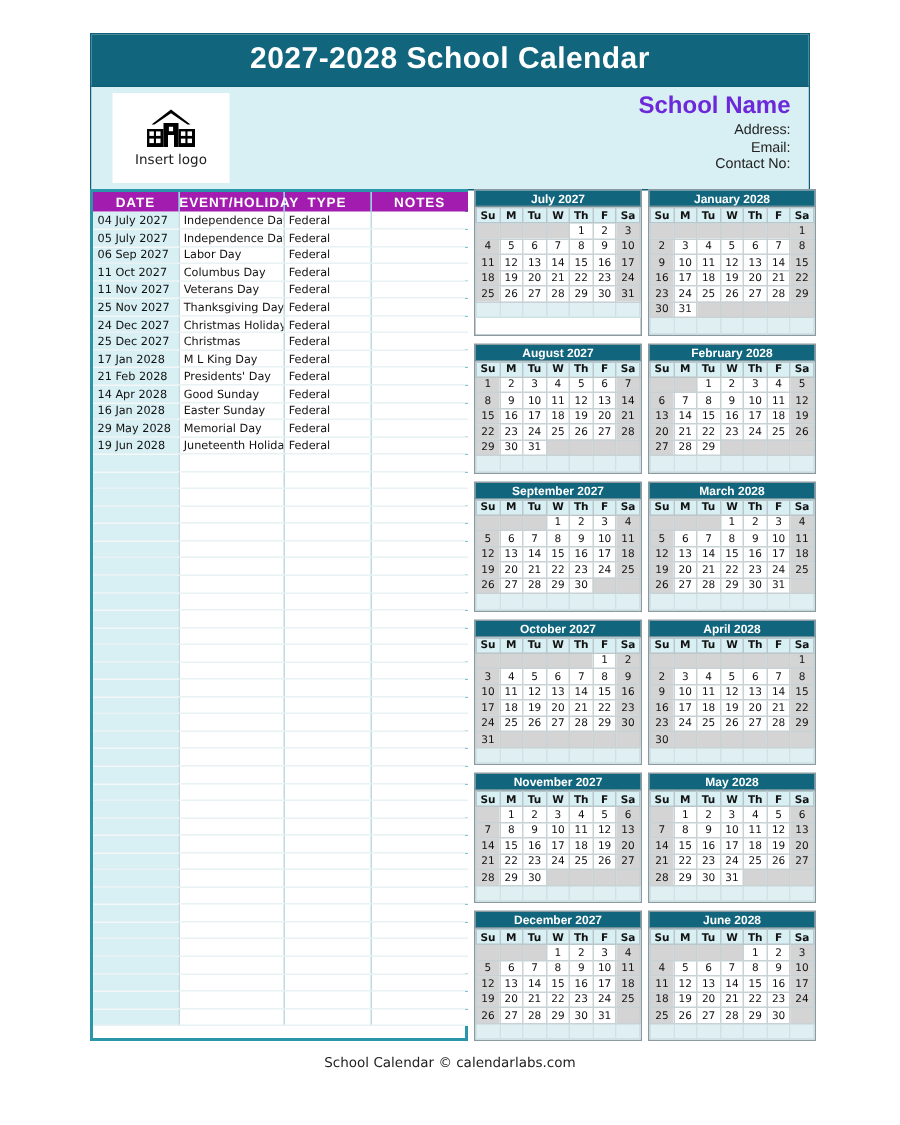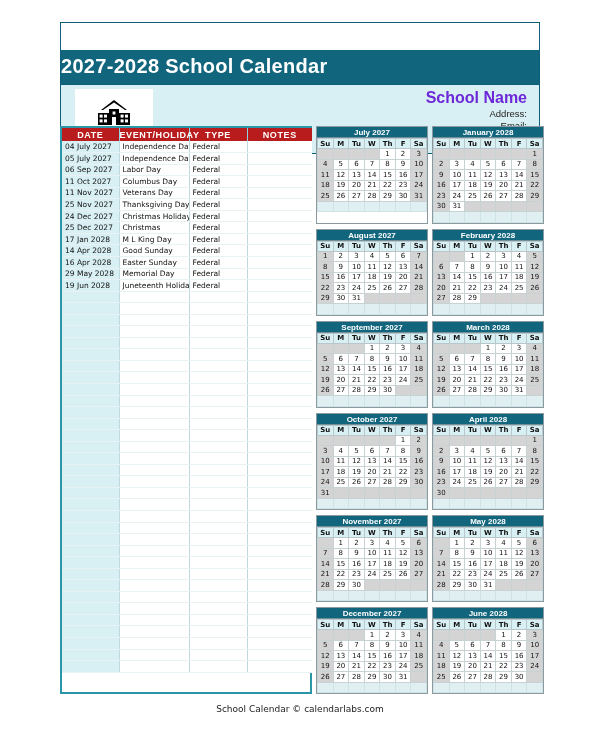--- a/index.html
+++ b/index.html
@@ -10,24 +10,23 @@
   }
   .page { position: relative; width: 600px; height: 750px; background: #fff; }
 
   
   .doc-head {
     position: absolute; left: 60px; top: 22px; width: 480px;
     border: 1px solid #0e6079;
   }
   .title-bar {
     background: #11657d; color: #ffffff;
-    font-size: 20px; font-weight: bold;
+    text-align: center; font-size: 20px; font-weight: bold;
     letter-spacing: .3px; padding: 5px 0 6px 0;
     border-bottom: 1px solid #0e6079;
-    margin-top: 27px;
   }
   .ident-bar {
     background: #d8eff3; height: 68px; position: relative;
   }
   .logo-box {
     position: absolute; left: 14px; top: 4px;
     width: 78px; height: 60px; background: #ffffff;
     display: flex; flex-direction: column;
     align-items: center; justify-content: center;
   }
@@ -45,21 +44,21 @@
   .school-line { color: #222; font-size: 9.5px; line-height: 11.5px; }
 
   
   .events {
     position: absolute; left: 60px; top: 126px;
     width: 252px; height: 568px;
     border: 2px solid #2a96a8; background: #fff;
   }
   .ev-table { width: 100%; border-collapse: collapse; table-layout: fixed; }
   .ev-table th {
-    background: #b91c1c; color: #fff; font-size: 9px; font-weight: bold;
+    background: #a21caf; color: #fff; font-size: 9px; font-weight: bold;
     letter-spacing: .6px; height: 13px; border-right: 1px solid #8fd3de;
     text-align: center;
   }
   .ev-table th:last-child { border-right: 0; }
   .ev-table td {
     font-size: 7.5px; color: #111; height: 11.55px;
     border-bottom: 1px solid #e8f2f4; border-right: 1px solid #bfd9de;
     padding: 0 3px; overflow: hidden; white-space: nowrap;
     font-family: "DejaVu Sans", sans-serif;
   }
@@ -202,27 +201,33 @@
             <td class="c-type">Federal</td>
             <td class="c-notes"></td>
           </tr>
           <tr>
             <td class="c-date">17 Jan 2028</td>
             <td class="c-event">M L King Day</td>
             <td class="c-type">Federal</td>
             <td class="c-notes"></td>
           </tr>
           <tr>
+            <td class="c-date">21 Feb 2028</td>
+            <td class="c-event">Presidents' Day</td>
+            <td class="c-type">Federal</td>
+            <td class="c-notes"></td>
+          </tr>
+          <tr>
             <td class="c-date">14 Apr 2028</td>
             <td class="c-event">Good Sunday</td>
             <td class="c-type">Federal</td>
             <td class="c-notes"></td>
           </tr>
           <tr>
-            <td class="c-date">16 Apr 2028</td>
+            <td class="c-date">16 Jan 2028</td>
             <td class="c-event">Easter Sunday</td>
             <td class="c-type">Federal</td>
             <td class="c-notes"></td>
           </tr>
           <tr>
             <td class="c-date">29 May 2028</td>
             <td class="c-event">Memorial Day</td>
             <td class="c-type">Federal</td>
             <td class="c-notes"></td>
           </tr>

